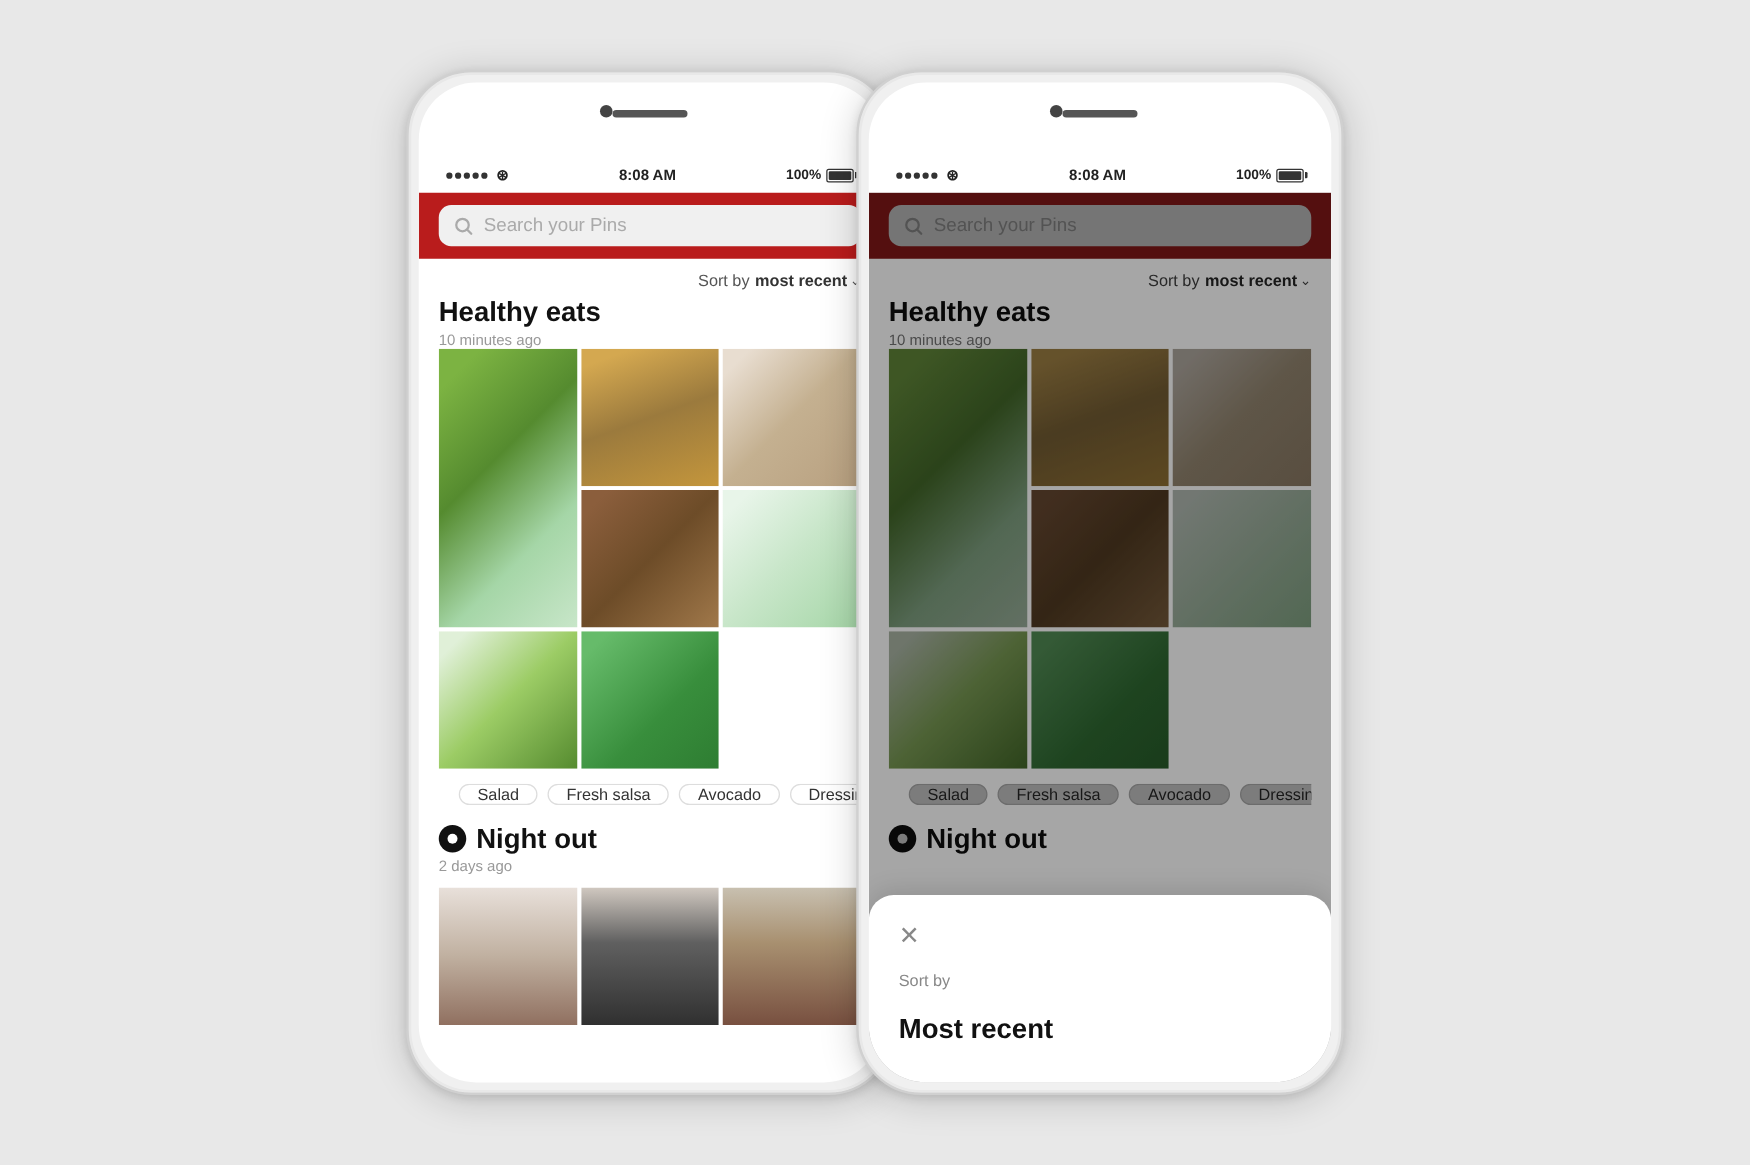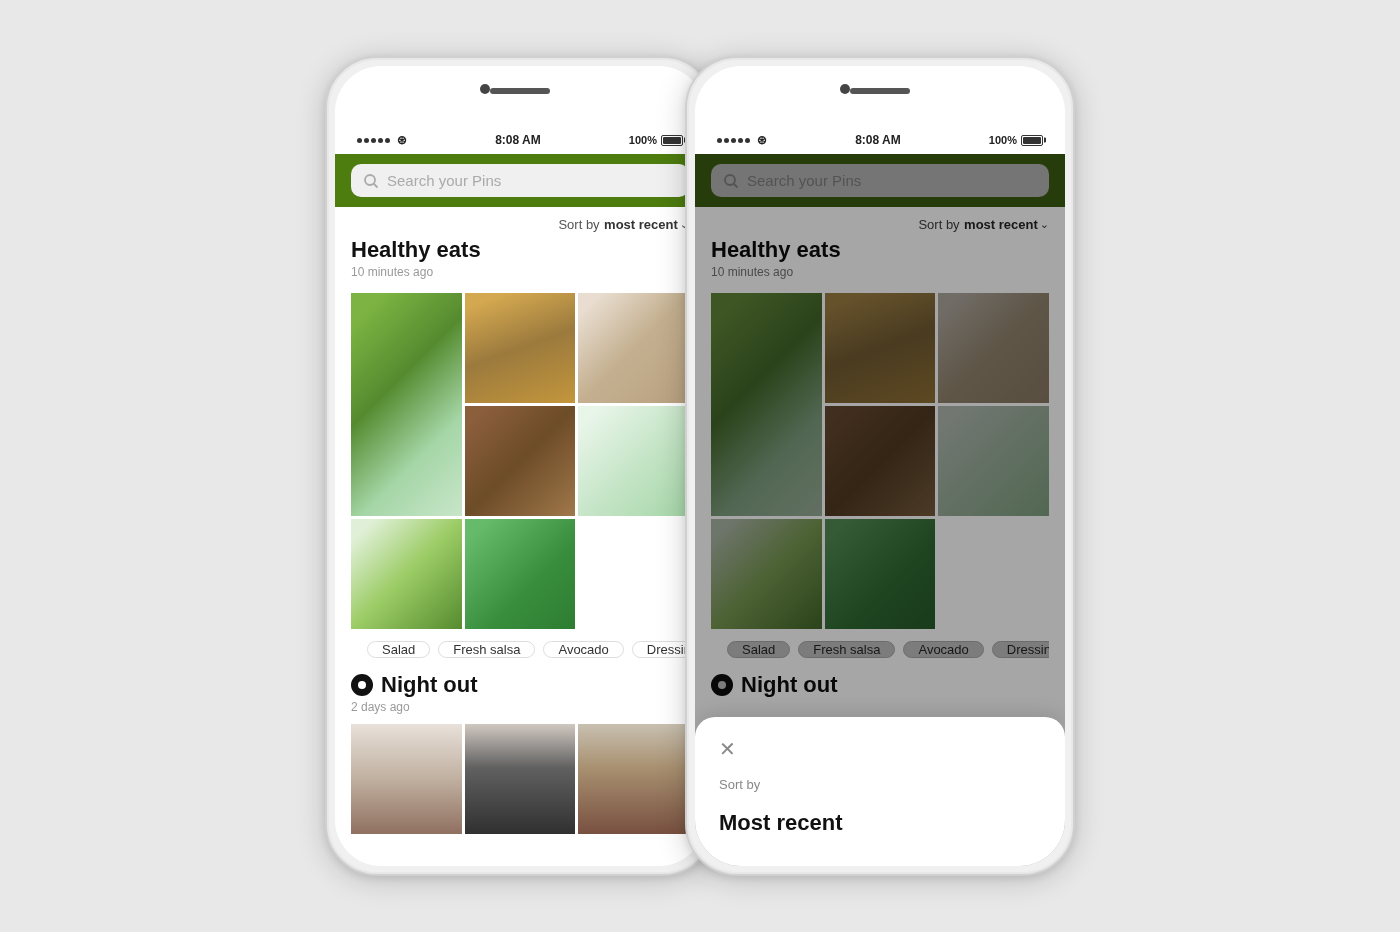--- a/index.html
+++ b/index.html
@@ -209,21 +209,21 @@
     .screen-content {
       flex: 1;
       overflow: hidden;
       display: flex;
       flex-direction: column;
     }
 
     
     .search-bar {
       padding: 10px 16px;
-      background: #4d7c0f;
+      background: #b91c1c;
       flex-shrink: 0;
     }
 
     .search-input-wrapper {
       background: #f0f0f0;
       border-radius: 10px;
       display: flex;
       align-items: center;
       padding: 8px 12px;
       gap: 8px;
@@ -271,21 +271,21 @@
     .board-title {
       font-size: 22px;
       font-weight: 800;
       color: #111;
       margin-bottom: 2px;
     }
 
     .board-time {
       font-size: 12px;
       color: #999;
-      margin-bottom: 14px;
+      margin-bottom: 0;
     }
 
     
     .photo-grid {
       display: grid;
       grid-template-columns: 1fr 1fr 1fr;
       gap: 3px;
       margin-bottom: 12px;
     }
 

